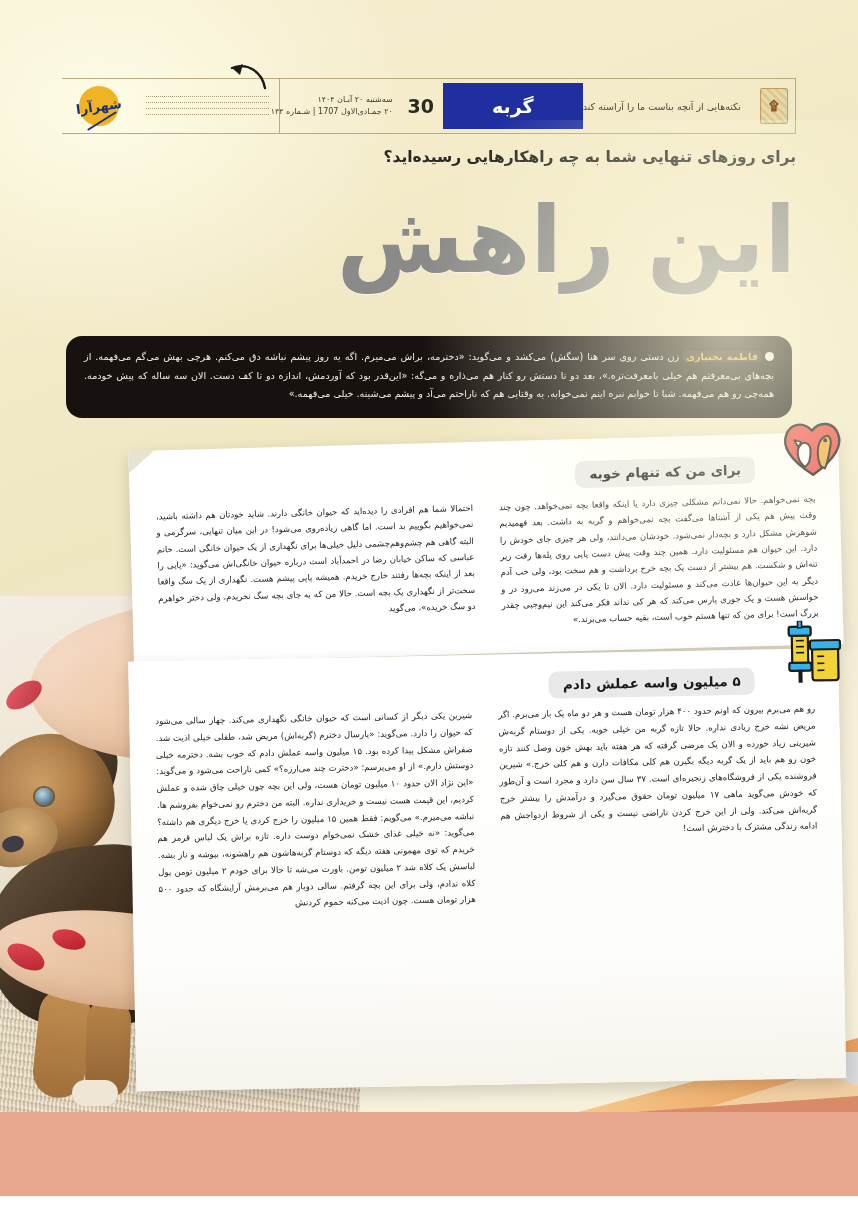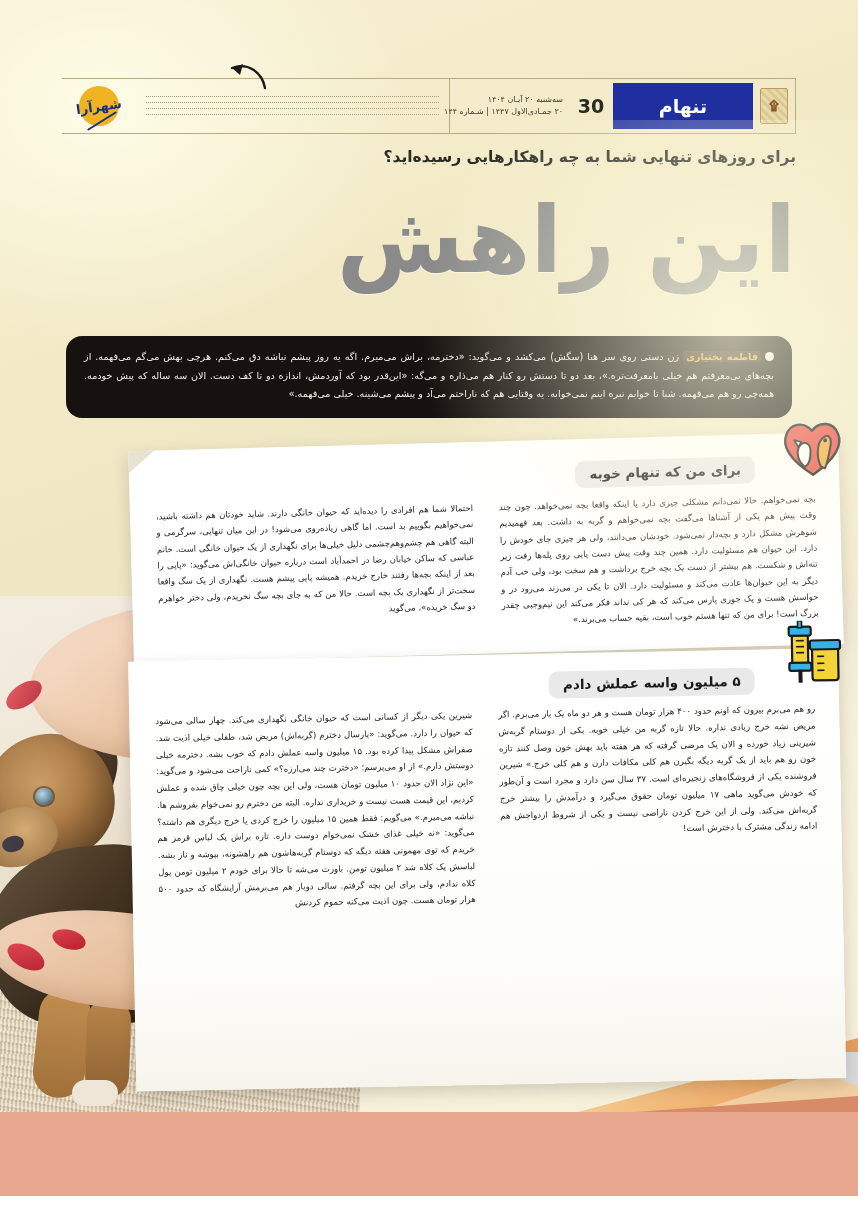--- a/index.html
+++ b/index.html
@@ -340,29 +340,32 @@
 
     <div class="dotrule">
       <i></i>
       <i></i>
       <i></i>
       <i></i>
     </div>
 
     <div class="dateblock">
       <div>سه‌شنبه  ۲۰  آبـان  ۱۴۰۴</div>
-      <div>۲۰ جمـادی‌الاول ۱۴۴۷ | شـماره ۱۴۴</div>
+      <div>۲۰ جمـادی‌الاول 1707 | شـماره ۱۴۴</div>
     </div>
 
     <div class="pagenum">30</div>
 
     <div class="section-tag">
-      <span>تنهام</span>
-    </div>
-
+      <span>گربه</span>
+    </div>
+
+    <div class="tagline">
+      <span>نکته‌هایی از آنچه بناست ما را آراسته کند</span>
+    </div>
 
     <div class="ornament">
       <div class="glyph">۩</div>
     </div>
   </div>
 
   <svg class="arrow" viewBox="0 0 858 1220">
     <path d="M265 88 C 262 72, 248 62, 232 68" fill="none" stroke="#1a1a1a" stroke-width="2.4" stroke-linecap="round"></path>
     <path d="M232 68 l 11 -4 l -3 11 z" fill="#1a1a1a"></path>
   </svg>

